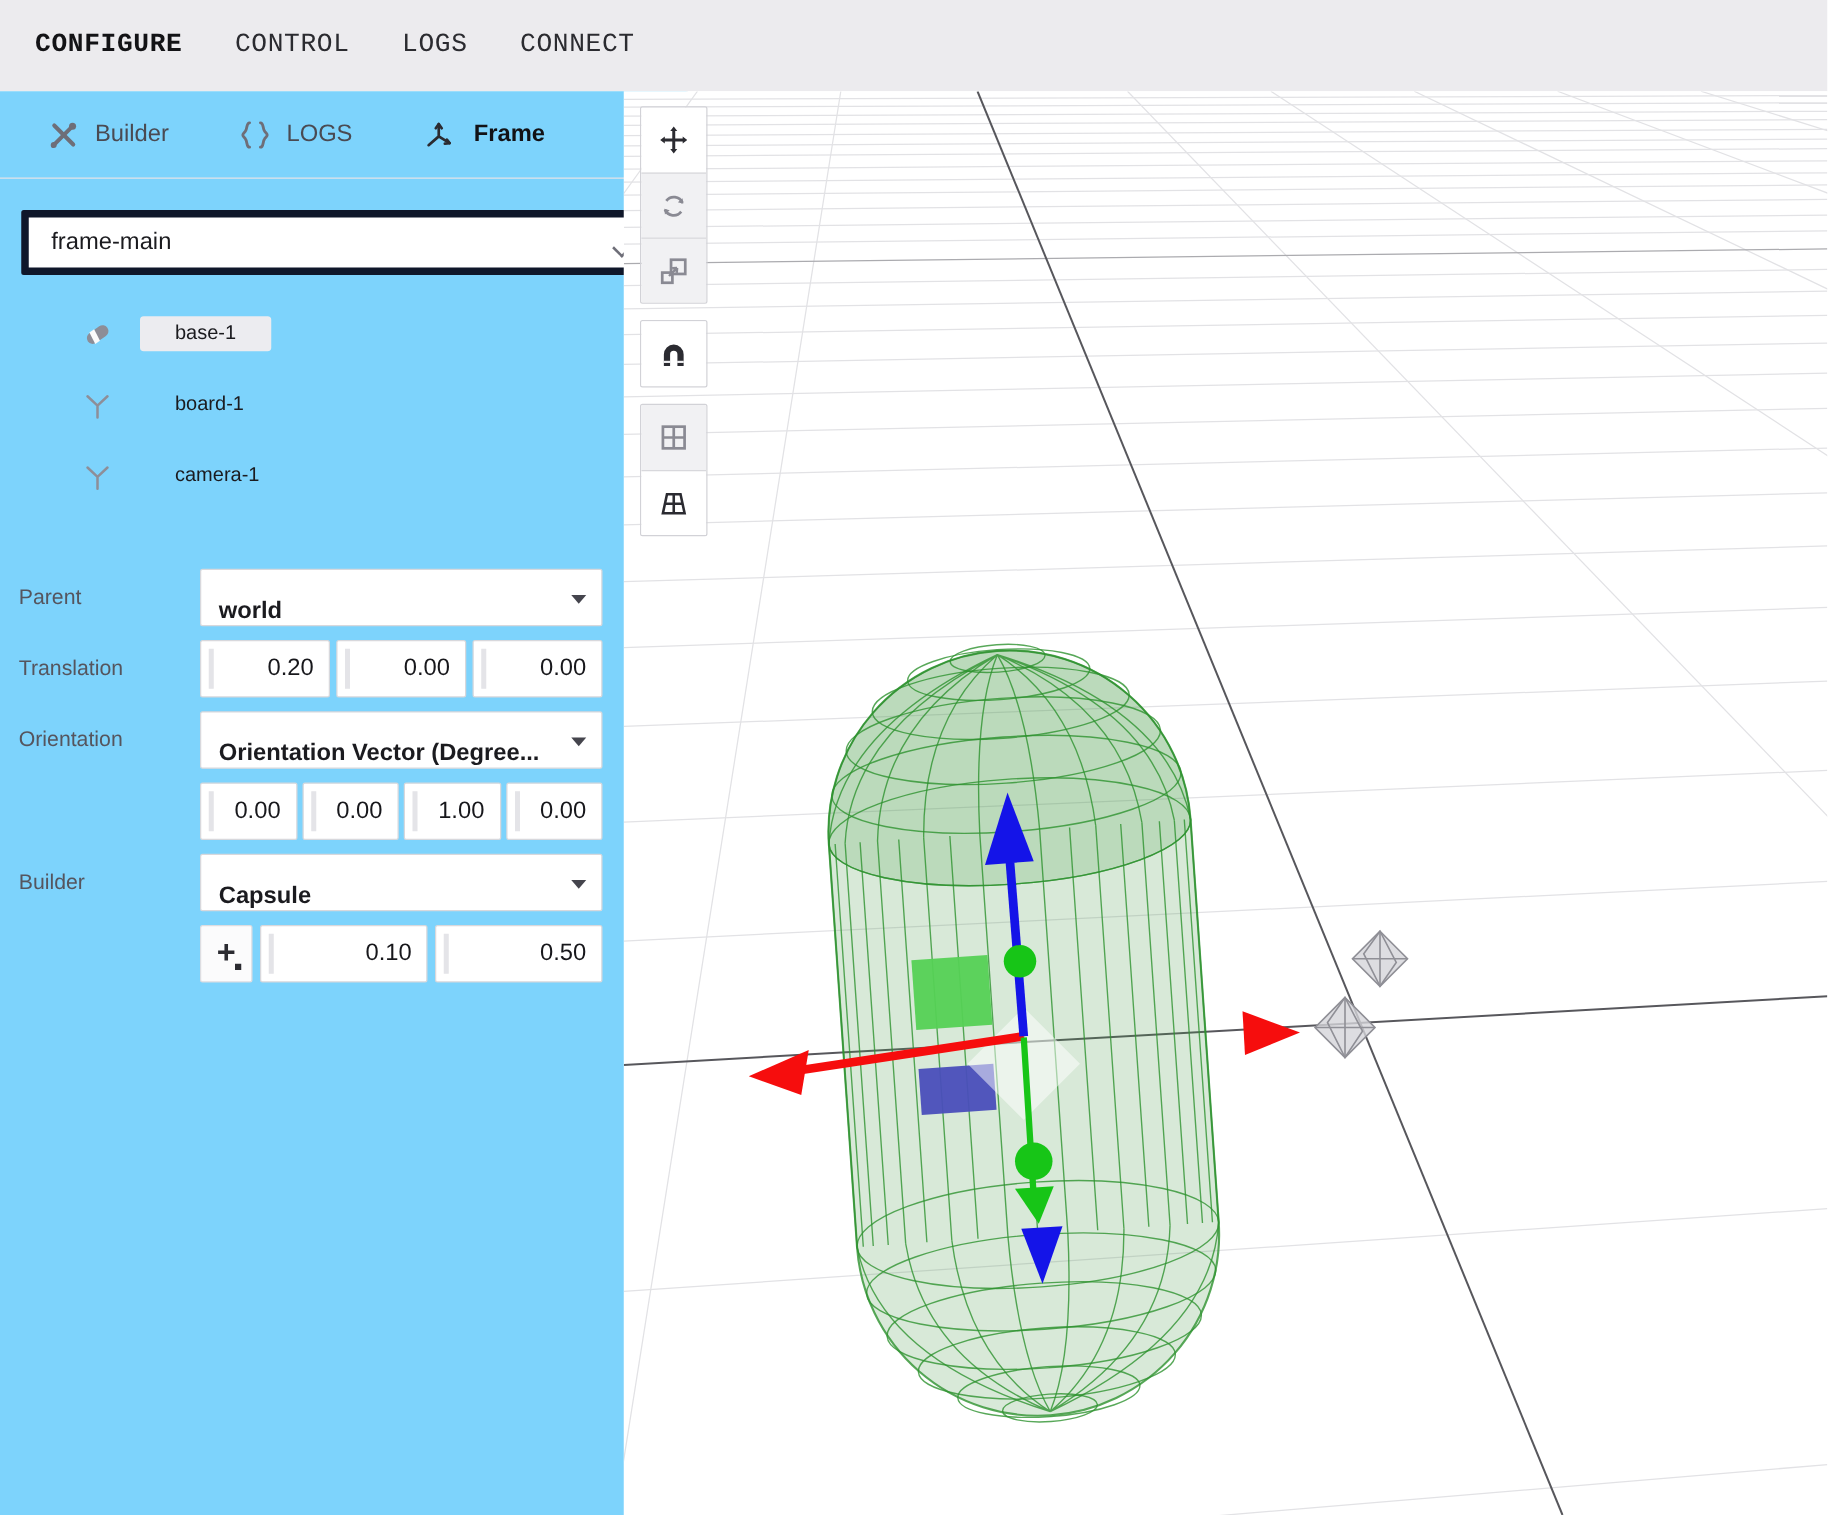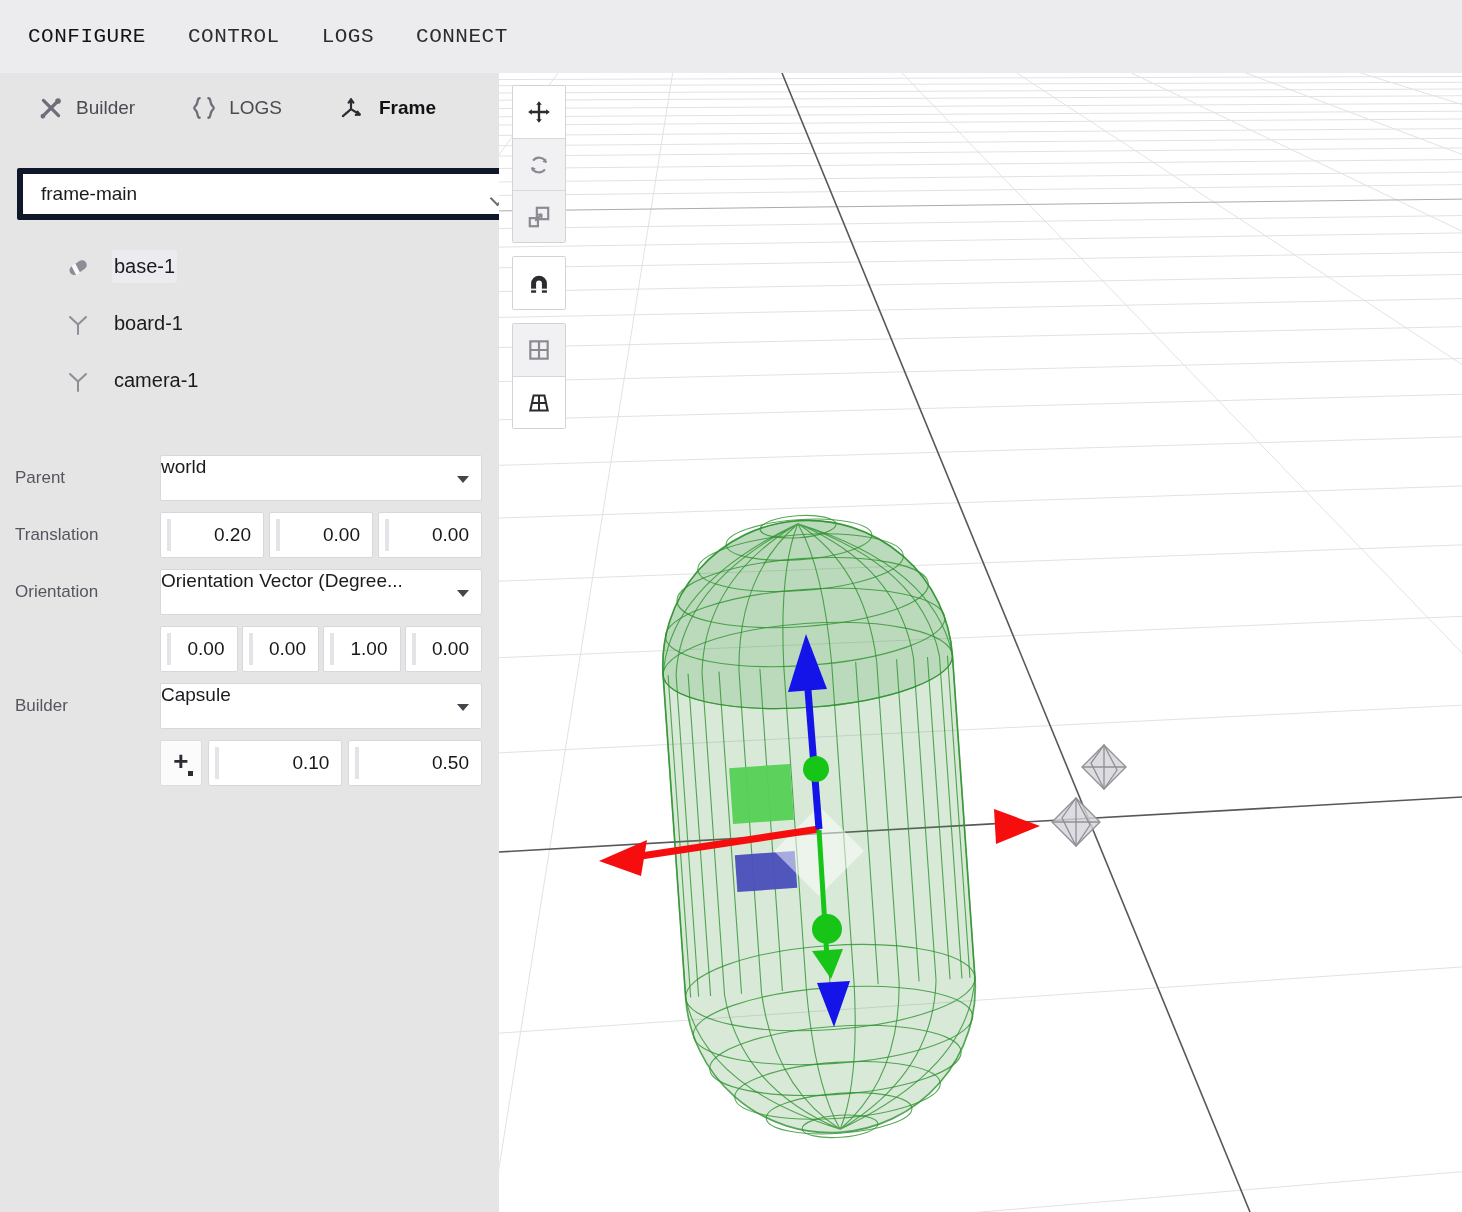--- a/index.html
+++ b/index.html
@@ -2,45 +2,45 @@
 <html><head>
 <meta charset="utf-8">
 <style>
   * { margin:0; padding:0; box-sizing:border-box; }
   html,body { width:1462px; height:1212px; font-family:"Liberation Sans", sans-serif; background:#fff; overflow:hidden; }
 
   
   .topnav { height:73px; background:#ECEBEE; display:flex; align-items:center; padding-left:28px; gap:42px;
             font-family:"Liberation Mono", monospace; font-size:21px; color:#2B2B30; letter-spacing:0.5px; }
   .topnav .nav-item { cursor:pointer; }
-  .topnav .nav-item.active { font-weight:400; color:#131316; }
+  .topnav .nav-item.active { font-weight:700; color:#131316; }
 
   
-  .sidebar { position:absolute; left:0; top:73px; width:550px; height:1139px; background:#e5e5e5; border-right:1px solid #D9D9DD; }
+  .sidebar { position:absolute; left:0; top:73px; width:550px; height:1139px; background:#7dd3fc; border-right:1px solid #D9D9DD; }
   .tabs { height:70px; display:flex; align-items:center; padding-left:38px; gap:56px; border-bottom:1px solid #E4E4E8; }
   .tab { display:flex; align-items:center; gap:12px; font-size:19px; color:#4A4A52; cursor:pointer; }
   .tab.active { font-weight:700; color:#121216;gap:15px; }
   .tab svg { display:block; }
 
   .frame-select { position:relative; margin:25px 22px 0 17px; height:52px; background:#fff; border:6px solid #0f172a; border-radius:2px;
                   display:flex; align-items:center; padding:0 18px; font-size:19px; color:#1B1B1F; cursor:pointer; }
   .chev { position:absolute; right:18px; top:19px; width:11px; height:11px; border-right:2px solid #6E6E78; border-bottom:2px solid #6E6E78; transform:rotate(45deg); }
 
   .tree { margin-top:18px; }
   .tree-row { display:flex; align-items:center; height:57px; padding-left:66px; gap:22px; cursor:pointer; }
   .tree-row svg { flex:0 0 auto; }
-  .tree-label { font-size:20px; color:#1B1B1F; padding:5px 2px; border-radius:3px; }
+  .tree-label { font-size:16px; color:#1B1B1F; padding:5px 28px; border-radius:3px; }
   .tree-row.selected .tree-label { background:#ECECF0; }
 
   .form { margin-top:46px; padding-left:15px; }
   .form-row { display:flex; align-items:center; margin-bottom:11px; }
   .form-label { width:145px; font-size:17px; color:#55555E; }
   .fields { display:flex; gap:5px; width:322px; }
   .select { position:relative; height:46px; background:#fff; border:1px solid #D8D8DC; border-radius:2px; width:322px;
-            display:flex; align-items:flex-start; padding:0 0; font-size:19px; font-weight:400; color:#1B1B1F; cursor:pointer;
+            display:flex; align-items:flex-end; padding:0 14px; font-size:19px; font-weight:700; color:#1B1B1F; cursor:pointer;
             white-space:nowrap; overflow:hidden; }
   .select .tri { position:absolute; right:12px; top:20px; width:0; height:0; border-left:6px solid transparent; border-right:6px solid transparent; border-top:7px solid #45454D; }
   .num-wrap { position:relative; height:46px; background:#fff; border:1px solid #D8D8DC; border-radius:2px; }
   .num-wrap::before { content:""; position:absolute; left:6px; top:6px; bottom:6px; width:4px; background:#E4E4E8; }
   .num-wrap input { width:100%; height:100%; border:0; outline:0; background:transparent; text-align:right; padding-right:12px;
                     font-family:"Liberation Sans", sans-serif; font-size:19px; font-weight:400; color:#17171B; }
   .w104 { width:104px; } .w78 { width:78px; } .w135 { width:135px; } .w134 { width:134px; }
   .plus-btn { width:42px; height:46px; background:#FBFBFC; border:1px solid #DDDDE1; border-radius:2px; position:relative;
               font-size:26px; font-weight:700; color:#2B2B31; cursor:pointer; line-height:40px; text-align:center; }
   .plus-btn i { position:absolute; right:8px; bottom:9px; width:5px; height:5px; background:#2B2B31; }

